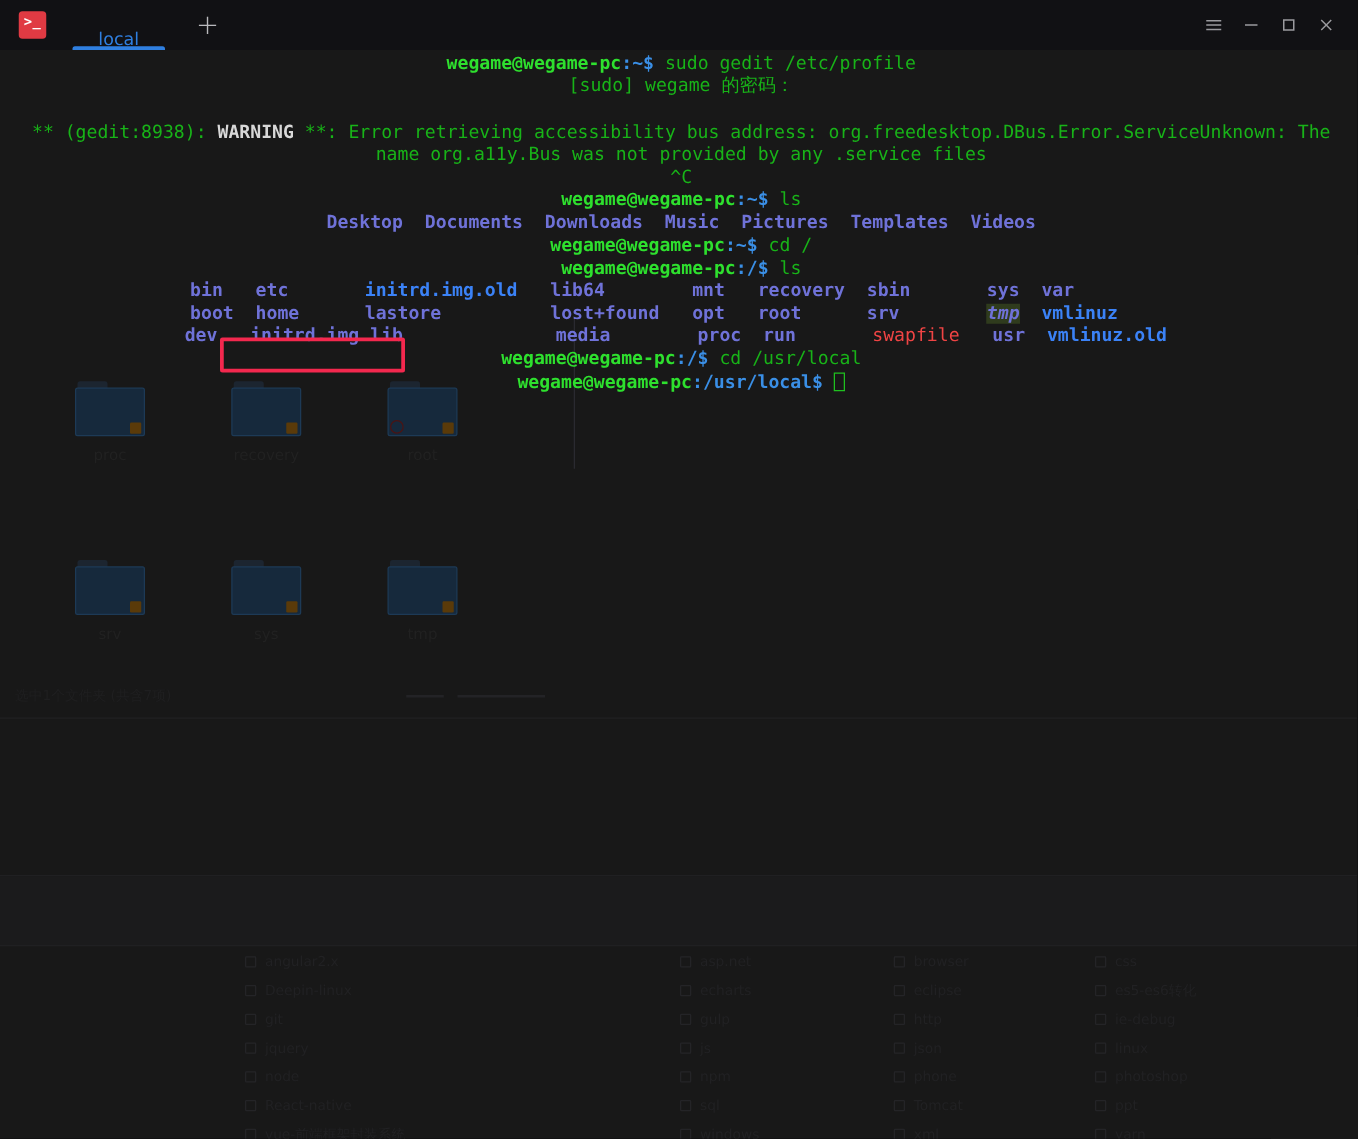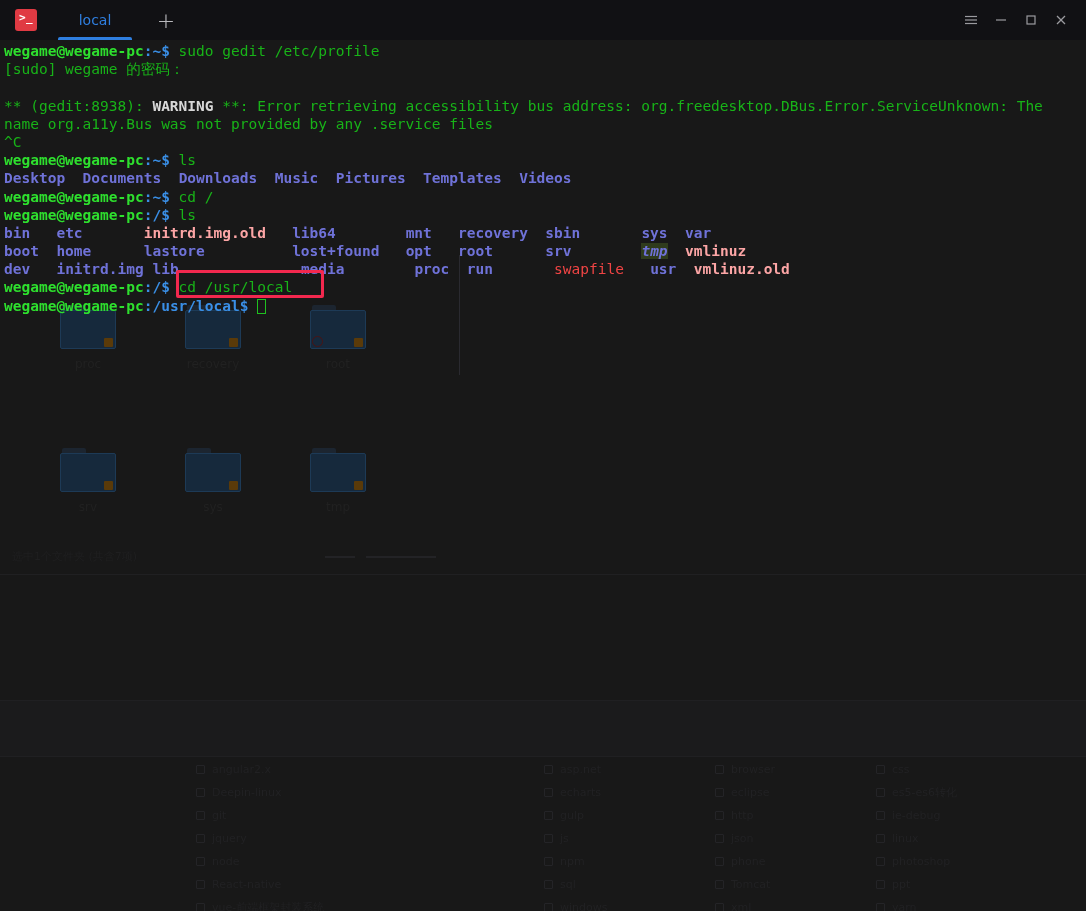--- a/index.html
+++ b/index.html
@@ -143,21 +143,21 @@
   #app-icon .sq::after {
     content: "_";
     position: absolute; left: 11px; top: 3px;
     font-family: "DejaVu Sans Mono", monospace;
     font-size: 11px; font-weight: bold;
     color: #ffffff;
     line-height: 11px;
   }
   .tab-item {
     width: 86px;
-    display: flex; align-items: center; justify-content: center;
+    display: flex; align-items: flex-end; justify-content: center;
     position: relative;
     font-family: "DejaVu Sans", "Liberation Sans", sans-serif;
     font-size: 14px;
     color: #2f7fe0;
     cursor: default;
   }
   .tab-item.active::after {
     content: "";
     position: absolute; left: 6px; right: 6px; bottom: 0;
     height: 3px; background: #2f7fe0;
@@ -187,30 +187,31 @@
   #term {
     position: absolute; left: 0; top: 40px;
     width: 1086px;
     z-index: 3;
     padding: 2px 0 0 4px;
     font-family: "DejaVu Sans Mono", "Liberation Mono", monospace;
     font-size: 14.5px;
     line-height: 18.2px;
     color: #18c018;
     white-space: pre;
+    text-align: center;
   }
   #term .line { height: 18.2px; }
   .c-user   { color: #2ee02e; font-weight: bold; }
   .c-path   { color: #3a8fe6; font-weight: bold; }
   .c-plain  { color: #18b318; }
   .c-warn   { color: #d8d8d8; font-weight: bold; }
   .c-dir    { color: #6f72d8; font-weight: bold; }
   .c-exec   { color: #ef4444; }
   .c-sticky { color: #6f72d8; font-weight: bold; background: #2f3b1d; font-style: italic; }
-  .c-bluebright { color: #fca5a5; font-weight: bold; }
+  .c-bluebright { color: #3b82f6; font-weight: bold; }
 
   #cursor {
     display: inline-block;
     width: 9px; height: 15px;
     border: 1px solid #1fc01f;
     vertical-align: -3px;
   }
 
   
   #annotation {

